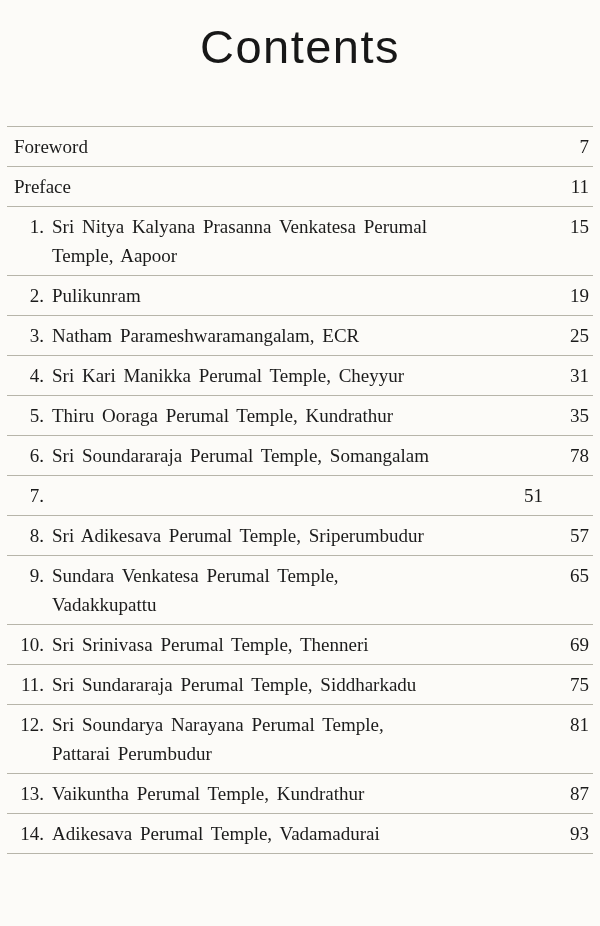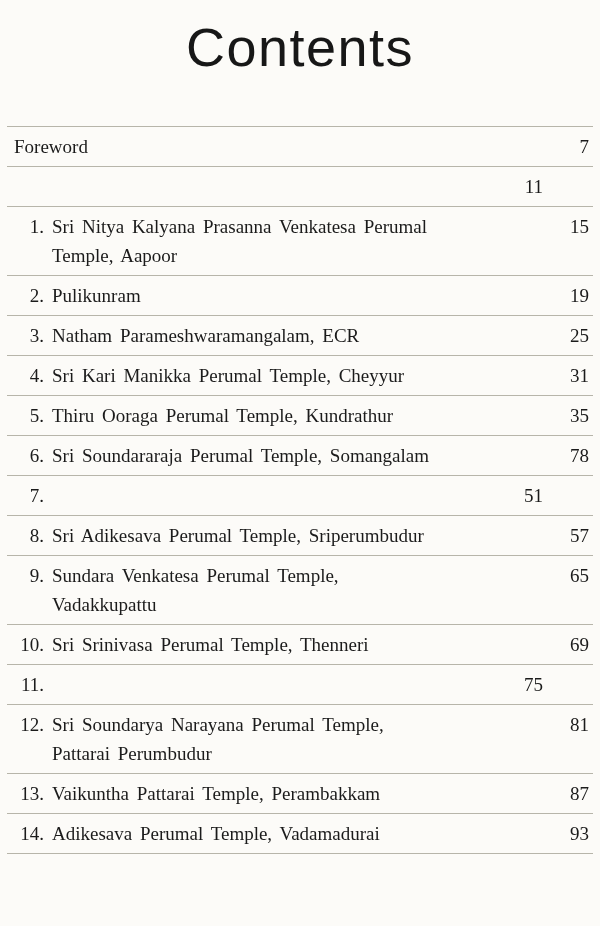--- a/index.html
+++ b/index.html
@@ -12,21 +12,21 @@
   .page {
     width: 100%;
     height: 100%;
     box-sizing: border-box;
   }
   .title {
     margin: 22px 0 0 0;
     text-align: center;
     font-family: "Liberation Sans", sans-serif;
     font-weight: 400;
-    font-size: 54px;
+    font-size: 47px;
     line-height: 50px;
     letter-spacing: 1.5px;
     color: #171717;
   }
   .toc {
     margin: 54px 7px 0 7px;
     border-top: 1px solid #b7b5aa;
     font-family: "Liberation Serif", serif;
     font-size: 19px;
     line-height: 29px;
@@ -51,20 +51,21 @@
   <h1 class="title">Contents</h1>
 
   <div class="toc">
 
     <div class="row fm">
       <div class="txt">Foreword</div>
       <div class="pg">7</div>
     </div>
 
     <div class="row fm">
+      <div class="txt">Preface</div>
       <div class="pg">11</div>
     </div>
 
     <div class="row entry">
       <div class="num">1.</div>
       <div class="txt">
         <div>Sri Nitya Kalyana Prasanna Venkatesa Perumal</div>
         <div>Temple, Aapoor</div>
       </div>
       <div class="pg">15</div>
@@ -125,35 +126,36 @@
     </div>
 
     <div class="row entry">
       <div class="num">10.</div>
       <div class="txt">Sri Srinivasa Perumal Temple, Thenneri</div>
       <div class="pg">69</div>
     </div>
 
     <div class="row entry">
       <div class="num">11.</div>
+      <div class="txt">Sri Sundararaja Perumal Temple, Siddharkadu</div>
       <div class="pg">75</div>
     </div>
 
     <div class="row entry">
       <div class="num">12.</div>
       <div class="txt">
         <div>Sri Soundarya Narayana Perumal Temple,</div>
         <div>Pattarai Perumbudur</div>
       </div>
       <div class="pg">81</div>
     </div>
 
     <div class="row entry">
       <div class="num">13.</div>
-      <div class="txt">Vaikuntha Pattarai Temple, Perambakkam</div>
+      <div class="txt">Vaikuntha Perumal Temple, Kundrathur</div>
       <div class="pg">87</div>
     </div>
 
     <div class="row entry">
       <div class="num">14.</div>
       <div class="txt">Adikesava Perumal Temple, Vadamadurai</div>
       <div class="pg">93</div>
     </div>
 
   </div>

